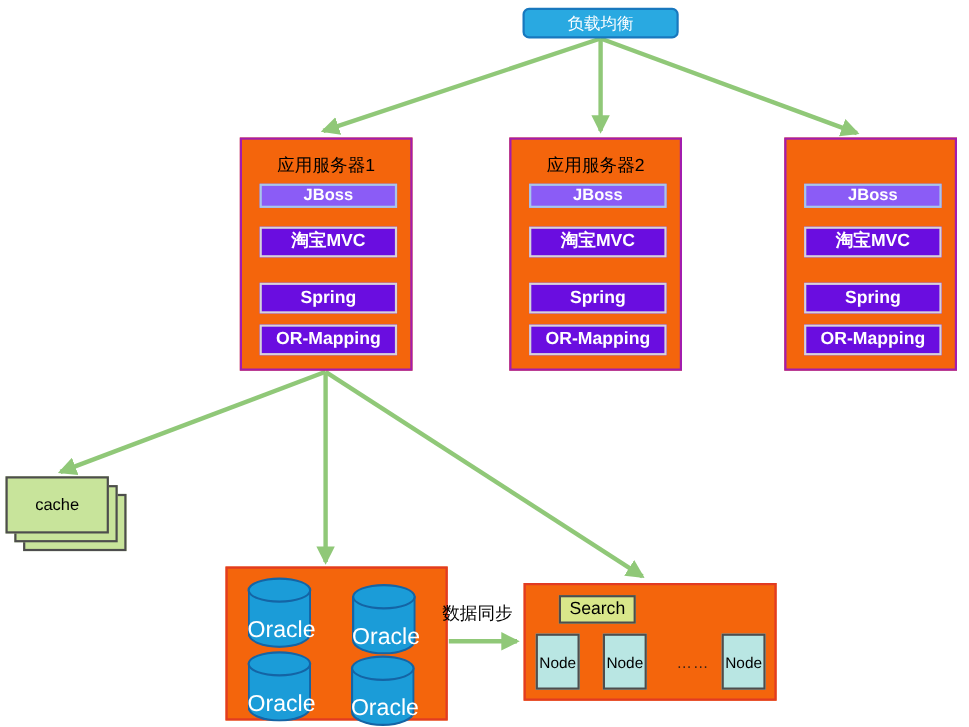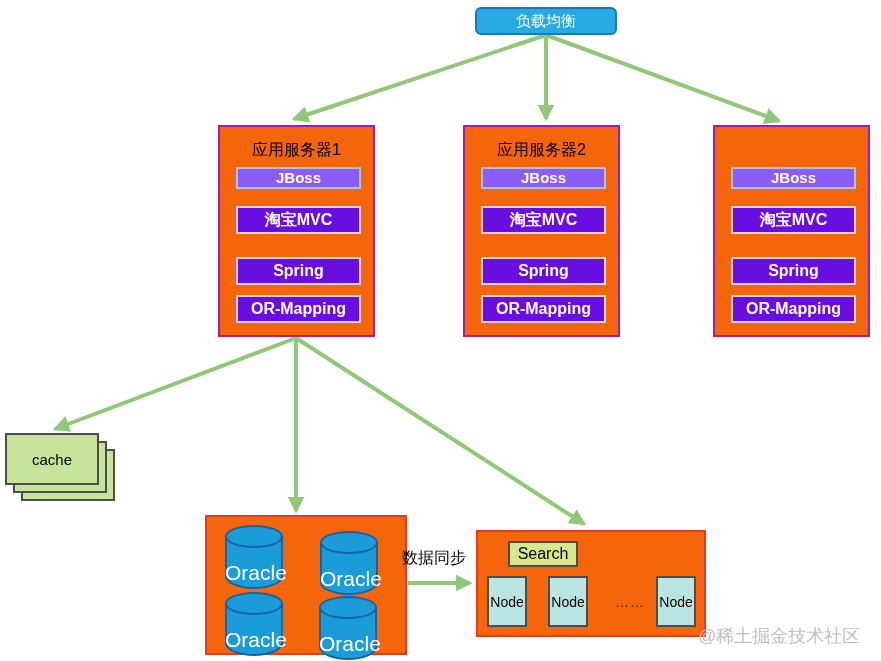--- a/index.html
+++ b/index.html
@@ -131,15 +131,14 @@
   <div class="sync-label">数据同步</div>
 
   <div class="box search-box">
     <div class="search-tag">Search</div>
     <div class="node n1">Node</div>
     <div class="node n2">Node</div>
     <div class="ellipsis">……</div>
     <div class="node n3">Node</div>
   </div>
 
-  <div class="watermark">@稀土掘金技术社区</div>
 
 </div>
 
 </body></html>

